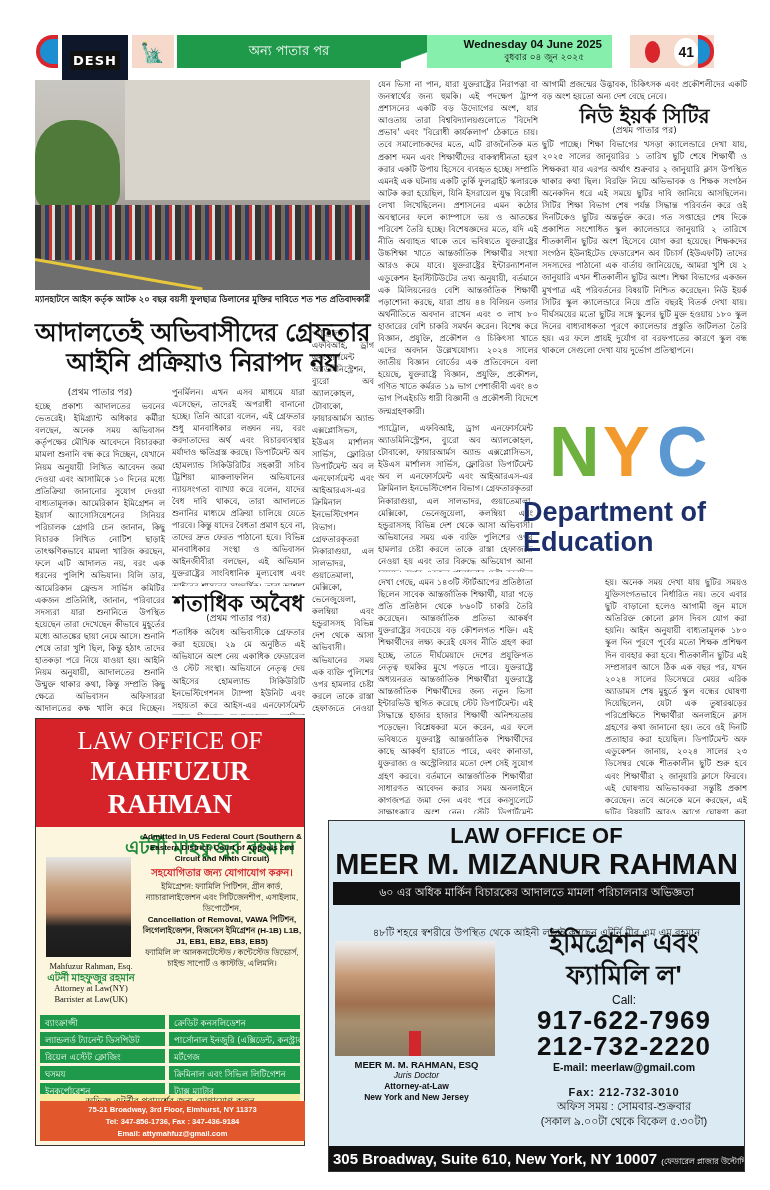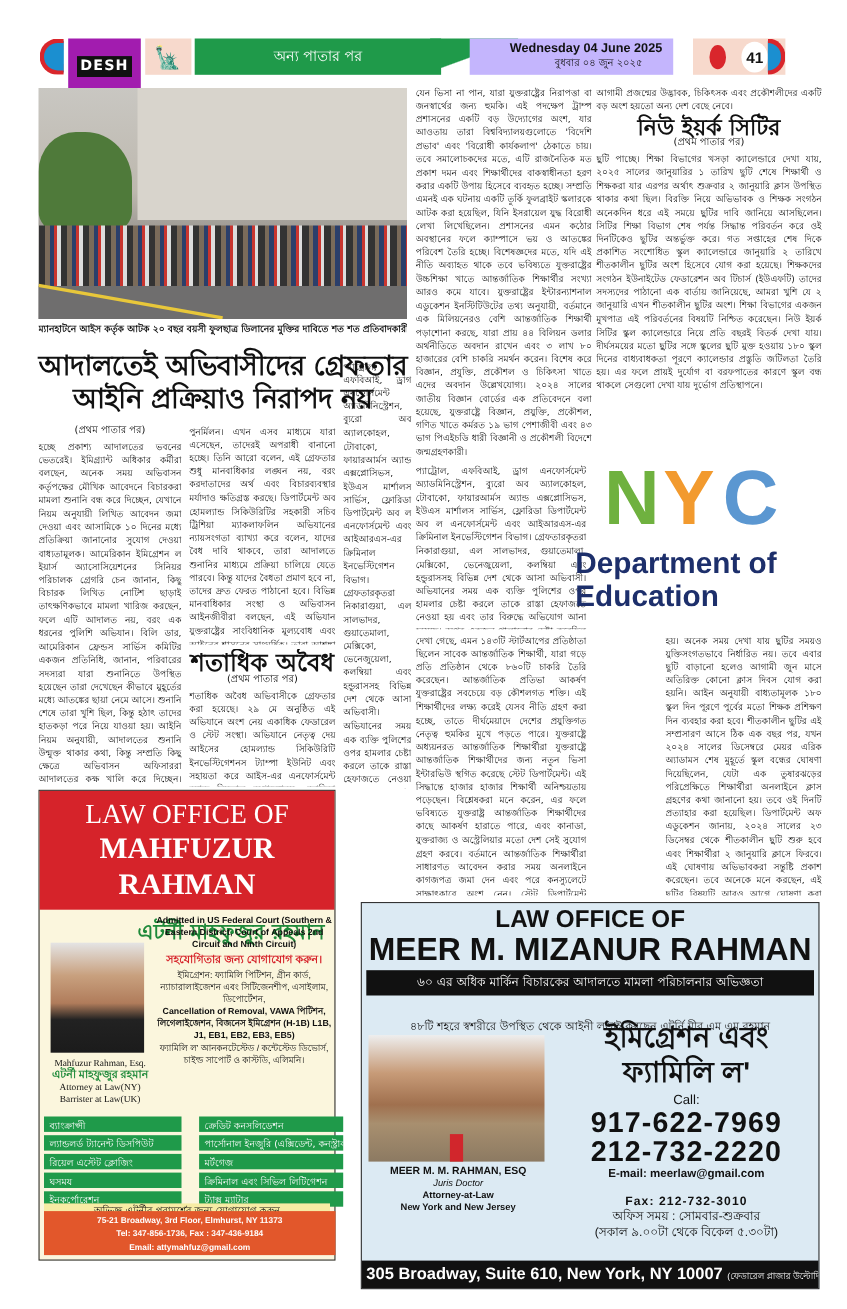--- a/index.html
+++ b/index.html
@@ -1,24 +1,24 @@
 <!DOCTYPE html>
 <html><head>
 <meta charset="utf-8">
 <style>
 *{box-sizing:border-box;margin:0;padding:0}
 body{width:770px;height:1190px;background:#fff;font-family:"DejaVu Sans",sans-serif;color:#111;position:relative;overflow:hidden}
 .header{position:absolute;left:36px;top:35px;width:315px;height:33px;display:flex}
 .hdr-circle-l{width:22px;height:33px;border-radius:33px 0 0 33px;border:4px solid #d9262c;border-right:none;background:#1b8fd0;margin-right:4px}
-.hdr-logo{width:66px;height:50px;background:#a21caf;display:flex;align-items:center;justify-content:center;font-weight:bold;font-size:15px;color:#111;letter-spacing:1px}
+.hdr-logo{width:66px;height:50px;background:#0f172a;display:flex;align-items:center;justify-content:center;font-weight:bold;font-size:15px;color:#111;letter-spacing:1px}
 .hdr-logo span{background:#111;color:#fff;padding:2px 3px;font-size:13px}
 .hdr-liberty{width:42px;height:33px;background:#f7d9cc;margin-left:4px;display:flex;align-items:center;justify-content:center;color:#4a8fa3;font-size:20px}
 .hdr-green{position:absolute;left:177px;top:35px;width:224px;height:33px;background:#1f9a4a;color:#fff;display:flex;align-items:center;justify-content:center;font-size:13px;border-radius:0 0 0 0}
 .hdr-green:after{content:"";position:absolute;right:-70px;top:0;width:80px;height:33px;background:linear-gradient(160deg,#1f9a4a 48%,transparent 50%)}
-.hdr-date{position:absolute;left:427px;top:35px;width:185px;height:33px;background:#c4b5fd;text-align:right;padding-right:10px;padding-top:3px}
+.hdr-date{position:absolute;left:427px;top:35px;width:185px;height:33px;background:#86efac;text-align:right;padding-right:10px;padding-top:3px}
 .hdr-date .en{font-size:11.5px;font-weight:bold;font-family:"Liberation Sans",sans-serif}
 .hdr-date .bn{font-size:9px;padding-right:18px}
 .hdr-page{position:absolute;left:630px;top:35px;width:84px;height:33px;background:#f7d9cc;display:flex;align-items:center}
 .hdr-ball{width:18px;height:22px;background:#d9262c;border-radius:50%;margin-left:15px}
 .hdr-num{width:28px;height:28px;border-radius:50%;background:#fff;display:flex;align-items:center;justify-content:center;font-weight:bold;font-size:14px;margin-left:14px;font-family:"Liberation Sans",sans-serif}
 .hdr-circle-r{width:18px;height:33px;border-radius:0 33px 33px 0;border:4px solid #d9262c;border-left:none;background:#1b8fd0;margin-left:auto}
 .photo{position:absolute;left:35px;top:80px;width:335px;height:210px;background:linear-gradient(180deg,#c9c7c2 0%,#bdb8ae 45%,#8d8a86 70%,#6b6a6a 100%);overflow:hidden}
 .photo .bldg{position:absolute;left:90px;top:0;width:250px;height:120px;background:#d8d4cc}
 .photo .tree{position:absolute;left:0;top:40px;width:85px;height:90px;background:#4f7a3a;border-radius:40% 50% 20% 20%}
 .photo .crowd{position:absolute;left:0;top:125px;width:100%;height:55px;background:repeating-linear-gradient(90deg,#333 0 6px,#7a6b5a 6px 10px,#2b3f6b 10px 14px,#c9352f 14px 17px,#ddd 17px 20px)}
@@ -37,21 +37,21 @@
 .ad1-top{background:#d6232a;color:#fff;text-align:center;font-family:"Liberation Serif",serif;padding:8px 0 6px}
 .ad1-top .l1{font-size:25px;line-height:28px}
 .ad1-top .l2{font-size:27px;line-height:33px;font-weight:bold}
 .ad1-bn{color:#1f8a3a;font-size:19px;font-weight:bold;text-align:center;margin-top:6px;padding-left:80px}
 .ad1-photo{position:absolute;left:10px;top:138px;width:85px;height:100px;background:linear-gradient(180deg,#e4e4e4 0%,#c8a07e 30%,#b07c5b 55%,#222 70%,#1b1b1b 100%)}
 .ad1-name{position:absolute;left:0;top:242px;width:110px;text-align:center;font-family:Liberation Serif, serif;font-size:8.5px;line-height:11px}
 .ad1-name .bn{color:#1f8a3a;font-weight:bold;font-size:10px}
 .ad1-right{position:absolute;left:105px;top:110px;width:162px;text-align:center;font-family:"Liberation Sans",sans-serif;font-size:8px;line-height:11px;font-weight:bold}
 .ad1-right .red{color:#d6232a;font-size:10px;margin:3px 0}
 .ad1-right .svc{font-weight:normal;font-size:8px}
-.ad1-grid{position:absolute;left:4px;top:296px;width:304px;display:grid;grid-template-columns:125px 131px;gap:3px 16px}
+.ad1-grid{position:absolute;left:4px;top:296px;width:304px;display:grid;grid-template-columns:125px 131px;gap:3px 4px}
 .ad1-grid div{background:#1f9a4a;color:#fff;font-size:8.5px;padding:2px 5px;height:14px;white-space:nowrap;overflow:hidden}
 .ad1-cta{position:absolute;left:4px;top:375px;width:260px;text-align:center;background:#f7eca4}
 .ad1-cta .bn{font-size:9px}
 .ad1-cta .ph{font-family:"Liberation Sans",sans-serif;font-size:16px;line-height:18px}
 .ad1-bottom{position:absolute;left:4px;bottom:4px;width:265px;height:40px;background:#e2572b;color:#fff;font-family:"Liberation Sans",sans-serif;font-size:7.6px;font-weight:bold;text-align:center;line-height:12px;padding-top:3px}
 .ad2{position:absolute;left:328px;top:820px;width:417px;height:352px;border:1px solid #333;background:#dceaf3}
 .ad2-h1{text-align:center;font-family:"Liberation Sans",sans-serif;font-size:22px;line-height:24px;font-weight:bold;margin-top:3px}
 .ad2-h2{text-align:center;font-family:"Liberation Sans",sans-serif;font-size:29px;line-height:32px;font-weight:bold}
 .ad2-bar{background:#111;color:#fff;text-align:center;font-size:11px;padding:2px 0;margin:2px 4px}
 .ad2-sub{text-align:center;font-size:10px;margin-top:20px}

